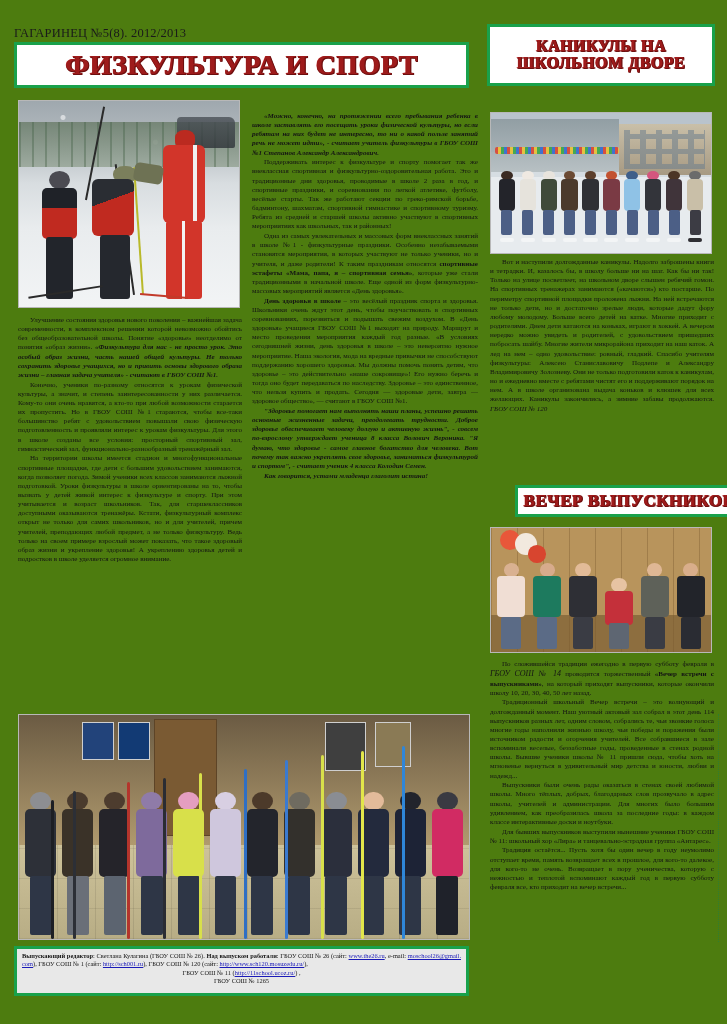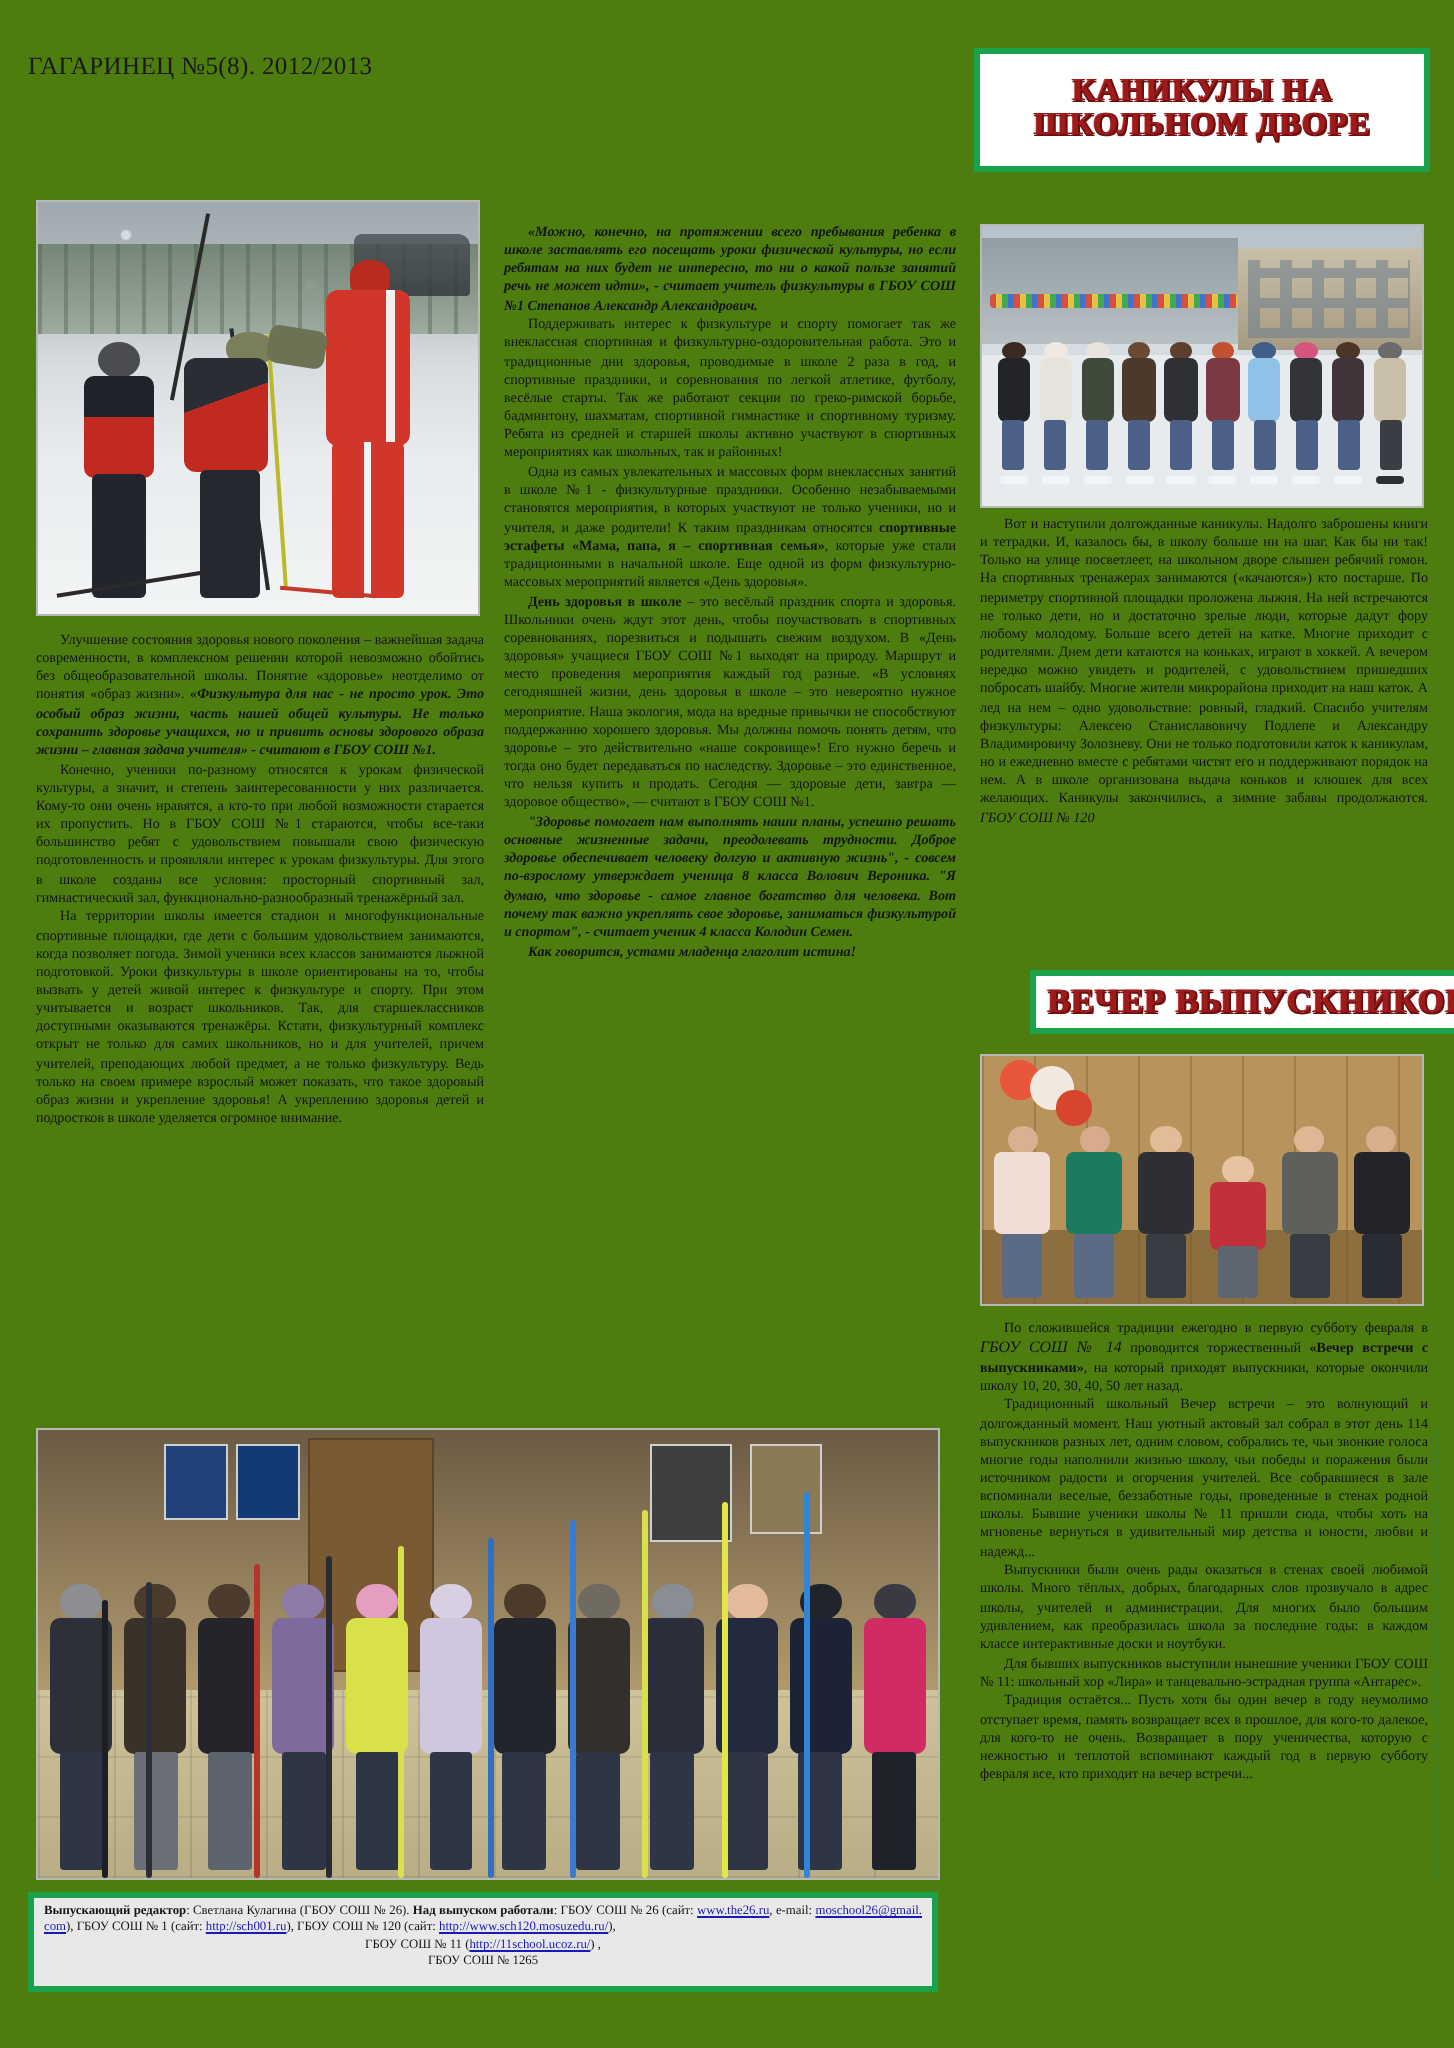--- a/index.html
+++ b/index.html
@@ -197,20 +197,23 @@
     border-left: 1px dotted #2e7d32;
   }
 </style>
 </head>
 <body>
 
 <div class="page">
 
   <div class="issue-line">ГАГАРИНЕЦ  №5(8). 2012/2013</div>
 
+  <div class="banner" id="banner-main">
+    <span class="banner-text">ФИЗКУЛЬТУРА И СПОРТ</span>
+  </div>
 
   <div class="banner" id="banner-holidays">
     <span class="banner-text">
       <span>КАНИКУЛЫ НА</span><br>
       <span>ШКОЛЬНОМ ДВОРЕ</span>
     </span>
   </div>
 
   <div class="banner" id="banner-graduates">
     <span class="banner-text">ВЕЧЕР ВЫПУСКНИКОВ</span>

